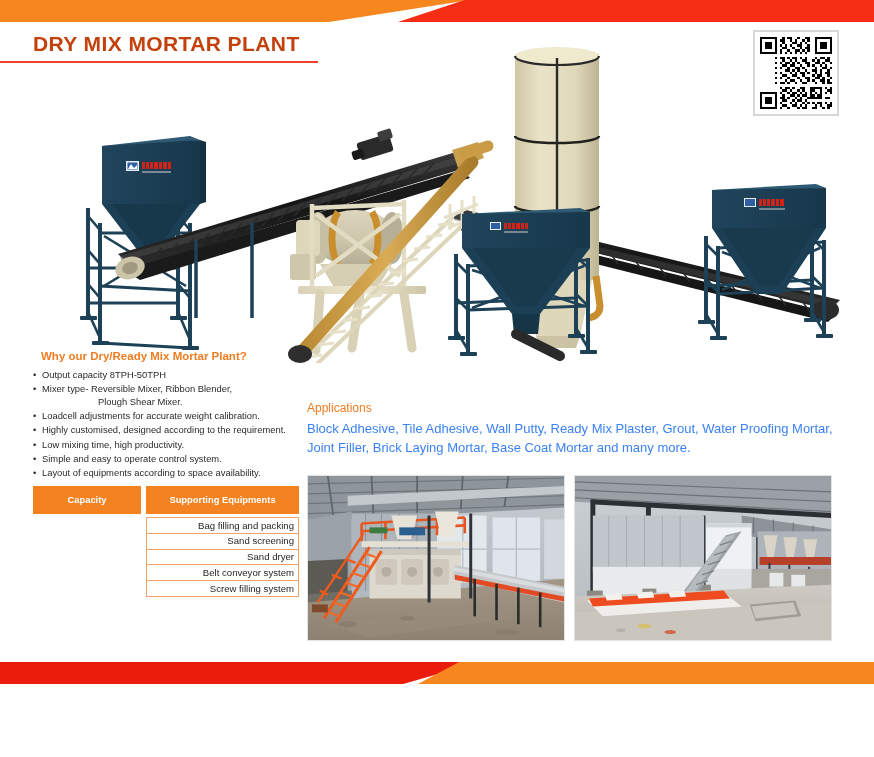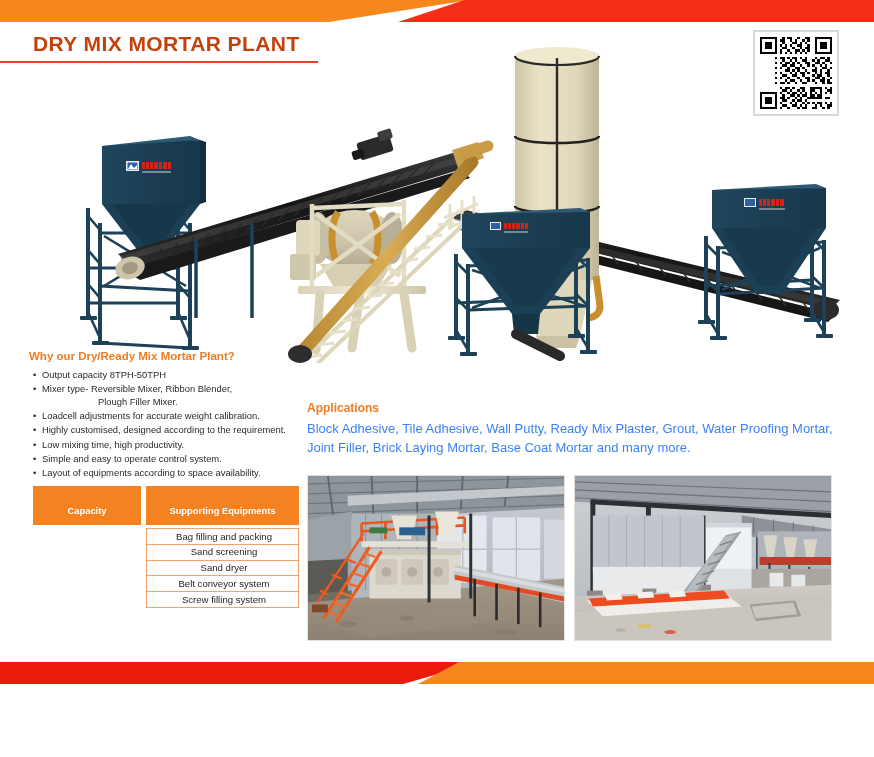--- a/index.html
+++ b/index.html
@@ -59,61 +59,61 @@
   .qr-box svg { display:block; width:100%; height:100%; }
 
   
   .illustration {
     position:absolute; left:0; top:18px; width:874px; height:345px;
   }
   .illustration svg { display:block; width:100%; height:100%; }
 
   
   .why-head {
-    position:absolute; left:29px; top:350px;
+    position:absolute; left:41px; top:350px;
     font-size:11.5px; font-weight:bold; color:#F07C21;
   }
   .why-list {
     position:absolute; left:33px; top:369px; width:272px;
     font-size:9.4px; color:#2A2A2A; line-height:12.8px;
   }
   .why-list .li { display:flex; margin-bottom:1.4px; }
   .why-list .dot { width:9px; flex:0 0 9px; }
   .why-list .txt { flex:1; }
   .why-list .sub { margin-left:56px; display:block; }
 
   
   .apps-head {
     position:absolute; left:307px; top:401px;
-    font-size:12px; font-weight:bold; color:#F07C21;
+    font-size:12px; font-weight:normal; color:#F07C21;
   }
   .apps-body {
     position:absolute; left:307px; top:419px; width:540px;
     font-size:13px; color:#3b82f6; line-height:19px;
   }
 
   
   .tbl { position:absolute; }
   .tbl-cap { left:33px; top:486px; width:108px; }
   .tbl-sup { left:146px; top:486px; width:153px; }
 
   .tbl-head {
     background:#F58220; color:#ffffff; font-weight:bold;
-    font-size:9.4px; text-align:center; padding:18px 2px 8px;
+    font-size:9.4px; text-align:center; padding:7px 2px 8px;
     border:1px solid #F58220;
   }
   .tbl-rows { margin-top:3px; }
   .tbl-row {
     border:1px solid #F3A36A; border-bottom:none;
     font-size:9.6px; color:#1f1f1f;
     padding:1.6px 4px 2.2px;
     background:#ffffff;
   }
   .tbl-cap .tbl-row { text-align:center; }
-  .tbl-sup .tbl-row { text-align:center; padding-left:7px; }
+  .tbl-sup .tbl-row { text-align:right; padding-left:7px; }
   .tbl-rows .tbl-row:last-child { border-bottom:1px solid #F3A36A; }
 
   
   .photo {
     position:absolute; top:475px; width:258px; height:166px;
     border:1px solid #e2e2e2; overflow:hidden; background:#cfd3d6;
   }
   .photo-1 { left:307px; }
   .photo-2 { left:574px; }
   .photo svg { display:block; width:100%; height:100%; }
@@ -692,21 +692,21 @@
 <div class="why-head">Why our Dry/Ready Mix Mortar Plant?</div>
 <div class="why-list">
   <div class="li">
     <span class="dot">•</span>
     <span class="txt">Output capacity 8TPH-50TPH</span>
   </div>
   <div class="li">
     <span class="dot">•</span>
     <span class="txt">
       <span>Mixer type- Reversible Mixer, Ribbon Blender,</span>
-      <span class="sub">Plough Filler Mixer.</span>
+      <span class="sub">Plough Shear Mixer.</span>
     </span>
   </div>
   <div class="li">
     <span class="dot">•</span>
     <span class="txt">Loadcell adjustments for accurate weight calibration.</span>
   </div>
   <div class="li">
     <span class="dot">•</span>
     <span class="txt">Highly customised, designed according to the requirement.</span>
   </div>

